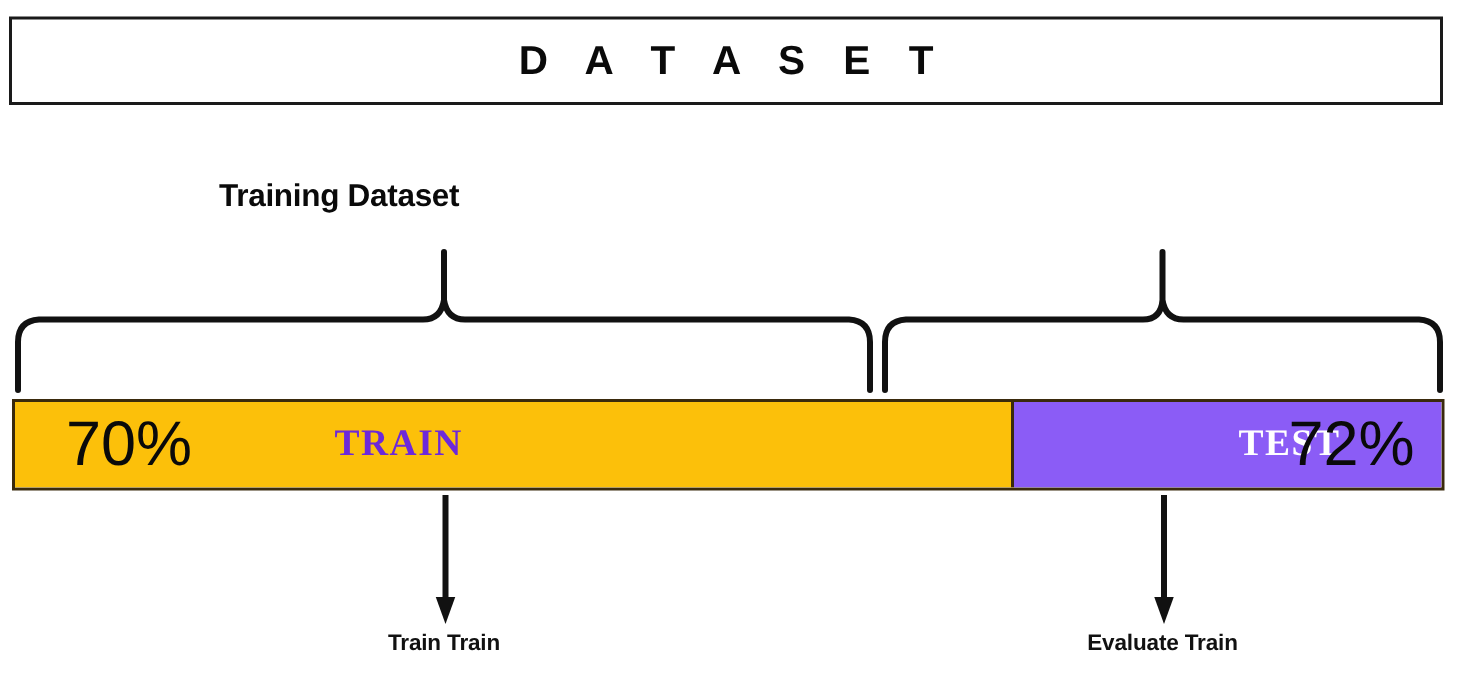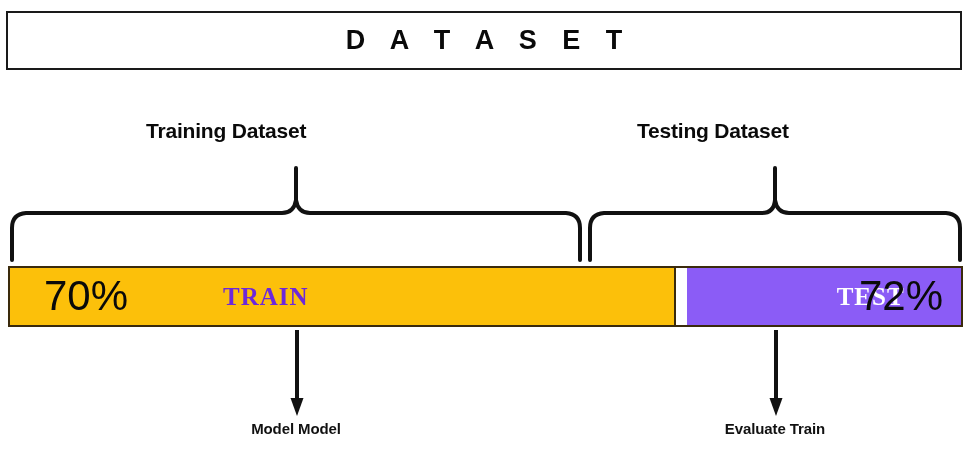--- a/index.html
+++ b/index.html
@@ -172,37 +172,36 @@
 <body>
 
 <div id="stage">
 
   <div id="header-box" style="border-color: rgb(26, 26, 26);">
     <div id="header-title">D A T A S E T</div>
   </div>
 
   <div class="section-caption" id="caption-training">Training Dataset</div>
 
-  <div class="section-caption" id="caption-testing">Testing Dataset</div>
 
   <div class="brace" id="brace-train">
     <svg width="576" height="96" viewBox="0 0 576 96" aria-hidden="true">
       <path d="M4 94 L4 62 Q4 48 18 47 L274 47 Q286 47 288 34 L288 2
                M288 2 L288 34 Q290 47 302 47 L558 47 Q572 48 572 62 L572 94" fill="none" stroke="#111111" stroke-width="4" stroke-linecap="round"></path>
     </svg>
   </div>
 
   <div class="brace" id="brace-test">
     <svg width="378" height="96" viewBox="0 0 378 96" aria-hidden="true">
       <path d="M4 94 L4 62 Q4 48 18 47 L176 47 Q188 47 189 34 L189 2
                M189 2 L189 34 Q191 47 203 47 L360 47 Q374 48 374 62 L374 94" fill="none" stroke="#111111" stroke-width="4" stroke-linecap="round"></path>
     </svg>
   </div>
 
-  <div id="split-bar" style="border-color: rgb(58, 42, 12); gap: 11px;">
+  <div id="split-bar" style="border-color: rgb(58, 42, 12);">
 
     <div id="train-segment" style="width: 70%; background: rgb(252, 192, 10); border-right-color: rgb(58, 42, 12);">
       <span class="pct" id="train-pct">70%</span>
       <span class="seg-label" id="train-label" style="color: #6d28d9;">TRAIN</span>
     </div>
 
     <div id="test-segment" style="background: #8b5cf6;">
       <span class="seg-label" id="test-label" style="color: rgb(255, 255, 255);">TEST</span>
       <span class="pct" id="test-pct">72%</span>
     </div>
@@ -216,17 +215,17 @@
     </svg>
   </div>
 
   <div class="arrow" id="arrow-test">
     <svg width="14" height="88" viewBox="0 0 14 88" aria-hidden="true">
       <line x1="7" y1="0" x2="7" y2="70" stroke="#111111" stroke-width="4"></line>
       <polygon points="7,86 0.5,68 13.5,68" fill="#111111"></polygon>
     </svg>
   </div>
 
-  <div class="outcome-label" id="outcome-train">Model Model</div>
+  <div class="outcome-label" id="outcome-train">Train Train</div>
 
   <div class="outcome-label" id="outcome-test">Evaluate Train</div>
 
 </div>
 
 </body></html>

